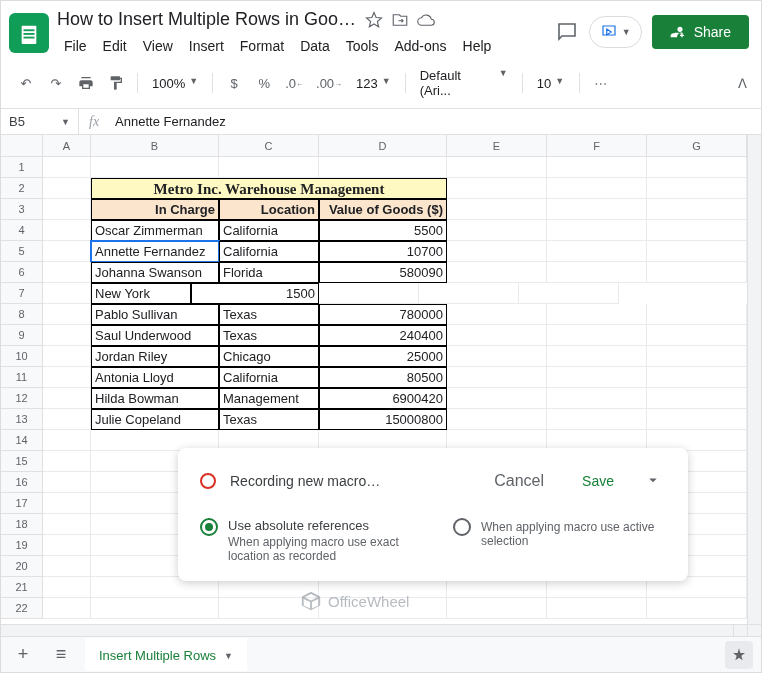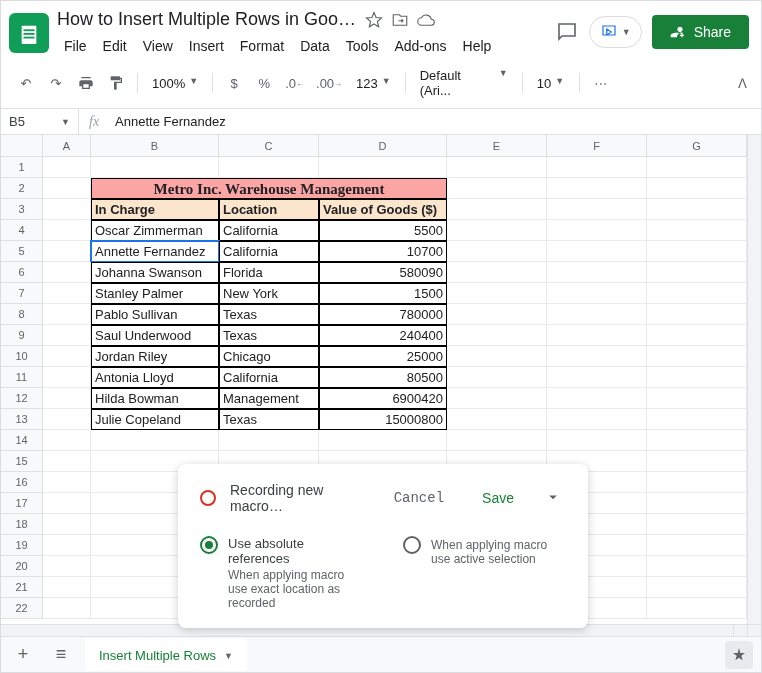--- a/index.html
+++ b/index.html
@@ -47,35 +47,35 @@
 .row-head { height: 21px; border-bottom: 1px solid #e0e0e0; text-align: center; font-size: 11px; color: #5f6368; line-height: 21px; }
 .cells { position: relative; }
 .row { display: flex; height: 21px; }
 .cell { border-right: 1px solid #e8eaed; border-bottom: 1px solid #e8eaed; padding: 0 3px; font-size: 13px; line-height: 20px; overflow: hidden; white-space: nowrap; }
 
 
 .cA { width: 48px; } .cB { width: 128px; } .cC { width: 100px; } .cD { width: 128px; }
 .cE { width: 100px; } .cF { width: 100px; } .cG { width: 100px; }
 
 
-.tbl-title { background: #fca5a5; border: 1px solid #000; text-align: center; font-weight: bold; font-size: 15px; font-family: Georgia, serif; }
-.tbl-hdr { background: #fce5cd; border: 1px solid #000; text-align: left; font-weight: bold; }
+.tbl-title { background: #fef9c3; border: 1px solid #000; text-align: center; font-weight: bold; font-size: 15px; font-family: Georgia, serif; }
+.tbl-hdr { background: #fce5cd; border: 1px solid #000; text-align: right; font-weight: bold; }
 .tbl-cell { border: 1px solid #000; }
 .tbl-num { text-align: right; }
 .selected-cell { outline: 2px solid #1a73e8; outline-offset: -1px; }
 
 
 .vscroll { width: 14px; background: #f1f3f4; border-left: 1px solid #e0e0e0; }
 
 
-.macro-modal { position: absolute; left: 178px; top: 464px; width: 410px; background: #fff; border-radius: 8px; box-shadow: 0 2px 10px rgba(0,0,0,0.2); padding: 18px 22px; z-index: 10; }
+.macro-modal { position: absolute; left: 178px; top: 448px; width: 510px; background: #fff; border-radius: 8px; box-shadow: 0 2px 10px rgba(0,0,0,0.2); padding: 18px 22px; z-index: 10; }
 .mm-row1 { display: flex; align-items: center; gap: 14px; }
 .rec-indicator { width: 16px; height: 16px; border: 2px solid #d93025; border-radius: 50%; }
 .mm-title { font-size: 14px; color: #3c4043; flex: 1; }
-.mm-cancel { color: #5f6368; font-size: 14px; cursor: pointer; padding: 6px 12px; font-family: Liberation Mono, monospace; }
+.mm-cancel { color: #5f6368; font-size: 16px; cursor: pointer; padding: 6px 12px; }
 .mm-save { color: #188038; font-size: 14px; font-weight: 500; cursor: pointer; padding: 6px 12px; }
 .mm-chev { color: #5f6368; cursor: pointer; padding: 4px; }
 .mm-row2 { display: flex; gap: 40px; margin-top: 22px; }
 .mm-opt { display: flex; gap: 10px; flex: 1; }
 .radio { width: 18px; height: 18px; border: 2px solid #5f6368; border-radius: 50%; flex-shrink: 0; position: relative; }
 .radio.sel { border-color: #188038; }
 .radio.sel::after { content: ""; position: absolute; left: 3px; top: 3px; width: 8px; height: 8px; background: #188038; border-radius: 50%; }
 .mm-opt-title { font-size: 13px; font-weight: 500; color: #3c4043; }
 .mm-opt-desc { font-size: 12px; color: #5f6368; margin-top: 2px; }
 
@@ -294,21 +294,20 @@
               <div class="cell cA"></div>
               <div class="cell cB tbl-cell">Johanna Swanson</div>
               <div class="cell cC tbl-cell">Florida</div>
               <div class="cell cD tbl-cell tbl-num">580090</div>
               <div class="cell cE"></div>
               <div class="cell cF"></div>
               <div class="cell cG"></div>
             </div>
           <div class="row">
               <div class="cell cA"></div>
-              <div class="cell cB tbl-cell">Stanley Palmer</div>
               <div class="cell cC tbl-cell">New York</div>
               <div class="cell cD tbl-cell tbl-num">1500</div>
               <div class="cell cE"></div>
               <div class="cell cF"></div>
               <div class="cell cG"></div>
             </div>
           <div class="row">
               <div class="cell cA"></div>
               <div class="cell cB tbl-cell">Pablo Sullivan</div>
               <div class="cell cC tbl-cell">Texas</div>

